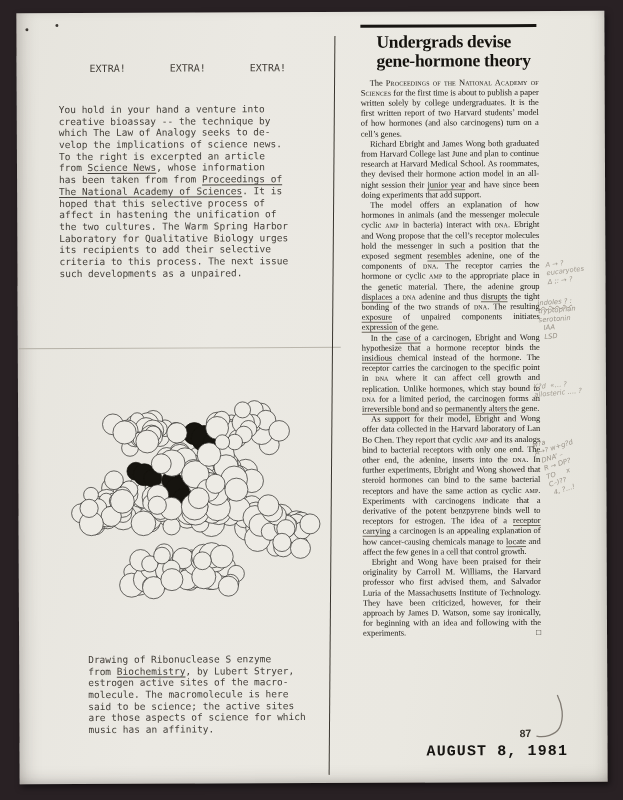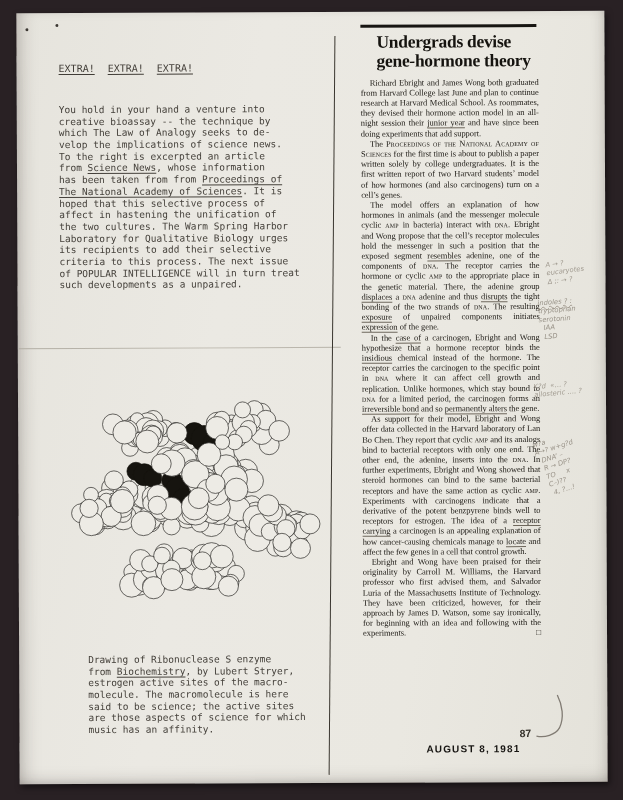--- a/index.html
+++ b/index.html
@@ -15,21 +15,21 @@
     box-shadow:inset 14px 0 20px -14px rgba(40,30,25,.35),
                inset -10px 0 16px -12px rgba(40,30,25,.30),
                inset 0 -12px 18px -14px rgba(40,30,25,.35),
                2px 3px 6px rgba(0,0,0,.5);
   }
   .staple{position:absolute;width:3px;height:3px;border-radius:50%;background:#3c3833;}
 
   
   .extra{position:absolute;left:42px;top:50px;
     font-family:"DejaVu Sans Mono",monospace;font-size:10px;color:#413d37;}
-  .extra span{text-decoration:underline;text-underline-offset:2px;margin-right:13px;}
+  .extra span{text-underline-offset:2px;margin-right:13px;margin-left:31px;}
   .typed-body{position:absolute;left:42px;top:91px;}
   .caption{position:absolute;left:69px;top:641px;}
   .typed-body,.caption{
     font-family:"DejaVu Sans Mono",monospace;font-size:9.5px;color:#45413b;}
   .tline{height:11.7px;line-height:11.7px;white-space:pre;}
   .tu{text-decoration:underline;text-underline-offset:2px;}
   .card-edge{position:absolute;left:1px;top:335px;width:322px;height:1px;
     background:linear-gradient(90deg,#b1ada3,#c2beb4 60%,#b6b2a8);}
 
   
@@ -43,21 +43,21 @@
   .article h1{
     margin:0 0 6px 16px;font-family:"Liberation Serif",serif;font-weight:bold;
     font-size:17.5px;line-height:19.5px;letter-spacing:-0.3px;color:#15130f;}
   .article p{
     margin:0;text-align:justify;text-indent:9px;
     font-size:8.5px;line-height:10.2px;letter-spacing:-0.05px;color:#23201b;}
   .sc{font-variant:small-caps;letter-spacing:0.1px;}
   .pu{text-decoration:underline;text-decoration-color:#6e675c;text-underline-offset:1.5px;}
   .endmark{float:right;font-size:8.5px;line-height:10px;}
   .date{position:absolute;left:407px;top:732px;
-    font-family:Liberation Sans, sans-serif;font-weight:bold;font-size:10px;
+    font-family:Liberation Mono, monospace;font-weight:bold;font-size:15px;
     letter-spacing:1.1px;color:#171512;}
   .pagenum{position:absolute;left:500px;top:716px;
     font-family:"Liberation Sans",sans-serif;font-weight:bold;font-size:10.5px;
     color:#35312b;transform:rotate(-2deg);}
   .bracket{position:absolute;left:512px;top:680px;}
 
   
   .anno{position:absolute;font-family:"DejaVu Sans",sans-serif;font-style:italic;
     white-space:pre;opacity:.85;}
   .anno div{line-height:1.25;}
@@ -79,21 +79,20 @@
       <div class="tline"><span>To the right is excerpted an article</span></div>
       <div class="tline"><span>from </span><span class="tu">Science News</span><span>, whose information</span></div>
       <div class="tline"><span>has been taken from from </span><span class="tu">Proceedings of</span></div>
       <div class="tline"><span class="tu">The National Academy of Sciences</span><span>. It is</span></div>
       <div class="tline"><span>hoped that this selective process of</span></div>
       <div class="tline"><span>affect in hastening the unification of</span></div>
       <div class="tline"><span>the two cultures. The Warm Spring Harbor</span></div>
       <div class="tline"><span>Laboratory for Qualitative Biology urges</span></div>
       <div class="tline"><span>its recipients to add their selective</span></div>
       <div class="tline"><span>criteria to this process. The next issue</span></div>
-      <div class="tline"><span>of POPULAR INTELLIGENCE will in turn treat</span></div>
       <div class="tline"><span>such developments as a unpaired.</span></div>
     </div>
   <div class="card-edge"></div>
 
   <svg class="molecule" id="moleculeSvg" width="292" height="238" viewBox="0 0 292 238">
       <circle cx="162.9" cy="49.9" r="9.6" fill="#edebe5" stroke="#2b2a27" stroke-width="0.7"></circle>
       <circle cx="138.7" cy="178.6" r="10.3" fill="#edebe5" stroke="#2b2a27" stroke-width="0.7"></circle>
       <circle cx="119.1" cy="124.2" r="10.1" fill="#edebe5" stroke="#2b2a27" stroke-width="0.7"></circle>
       <circle cx="236.4" cy="130.3" r="12.2" fill="#edebe5" stroke="#2b2a27" stroke-width="0.7"></circle>
       <circle cx="43.2" cy="124.6" r="10.7" fill="#edebe5" stroke="#2b2a27" stroke-width="0.7"></circle>
@@ -426,22 +425,22 @@
       <div class="tline"><span>are those aspects of science for which</span></div>
       <div class="tline"><span>music has an affinity.</span></div>
     </div>
 
   <div class="vrule"></div>
 
   <div class="article">
     <div class="hrule"></div>
     <h1>Undergrads devise gene-hormone theory</h1>
     <div id="articleBody">
+        <p><span>The </span><span class="sc">Proceedings of the National Academy of Sciences</span><span> for the first time is about to publish a paper written solely by college undergraduates. It is the first written report of two Harvard students’ model of how hormones (and also carcinogens) turn on a cell’s genes.</span></p>
         <p><span>Richard Ebright and James Wong both graduated from Harvard College last June and plan to continue research at Harvard Medical School. As roommates, they devised their hormone action model in an all-night session their </span><span class="pu">junior year</span><span> and have since been doing experiments that add support.</span></p>
-        <p><span>The </span><span class="sc">Proceedings of the National Academy of Sciences</span><span> for the first time is about to publish a paper written solely by college undergraduates. It is the first written report of two Harvard students’ model of how hormones (and also carcinogens) turn on a cell’s genes.</span></p>
         <p><span>The model offers an explanation of how hormones in animals (and the messenger molecule cyclic </span><span class="sc">amp</span><span> in bacteria) interact with </span><span class="sc">dna</span><span>. Ebright and Wong propose that the cell’s receptor molecules hold the messenger in such a position that the exposed segment </span><span class="pu">resembles</span><span> adenine, one of the components of </span><span class="sc">dna</span><span>. The receptor carries the hormone or cyclic </span><span class="sc">amp</span><span> to the appropriate place in the genetic material. There, the adenine group </span><span class="pu">displaces</span><span> a </span><span class="sc">dna</span><span> adenine and thus </span><span class="pu">disrupts</span><span> the tight bonding of the two strands of </span><span class="sc">dna</span><span>. The resulting </span><span class="pu">exposure</span><span> of unpaired components initiates </span><span class="pu">expression</span><span> of the gene.</span></p>
         <p><span>In the </span><span class="pu">case of</span><span> a carcinogen, Ebright and Wong hypothesize that a hormone receptor binds the </span><span class="pu">insidious</span><span> chemical instead of the hormone. The receptor carries the carcinogen to the specific point in </span><span class="sc">dna</span><span> where it can affect cell growth and replication. Unlike hormones, which stay bound to </span><span class="sc">dna</span><span> for a limited period, the carcinogen forms an </span><span class="pu">irreversible bond</span><span> and so </span><span class="pu">permanently alters</span><span> the gene.</span></p>
         <p><span>As support for their model, Ebright and Wong offer data collected in the Harvard laboratory of Lan Bo Chen. They report that cyclic </span><span class="sc">amp</span><span> and its analogs bind to bacterial receptors with only one end. The other end, the adenine, inserts into the </span><span class="sc">dna</span><span>. In further experiments, Ebright and Wong showed that steroid hormones can bind to the same bacterial receptors and have the same action as cyclic </span><span class="sc">amp</span><span>. Experiments with carcinogens indicate that a derivative of the potent benzpyrene binds well to receptors for estrogen. The idea of a </span><span class="pu">receptor carrying</span><span> a carcinogen is an appealing explanation of how cancer-causing chemicals manage to </span><span class="pu">locate</span><span> and affect the few genes in a cell that control growth.</span></p>
         <p><span>Ebright and Wong have been praised for their originality by Carroll M. Williams, the Harvard professor who first advised them, and Salvador Luria of the Massachusetts Institute of Technology. They have been criticized, however, for their approach by James D. Watson, some say ironically, for beginning with an idea and following with the experiments.</span><span class="endmark">□</span></p>
       </div>
   </div>
 
   <div class="date">AUGUST 8, 1981</div>
   <div class="pagenum">87</div>
 

